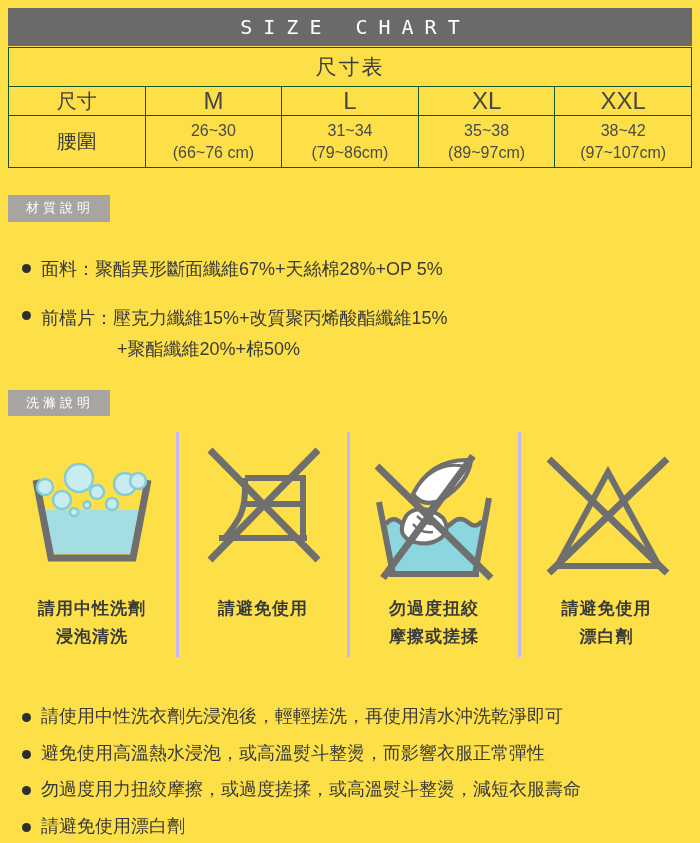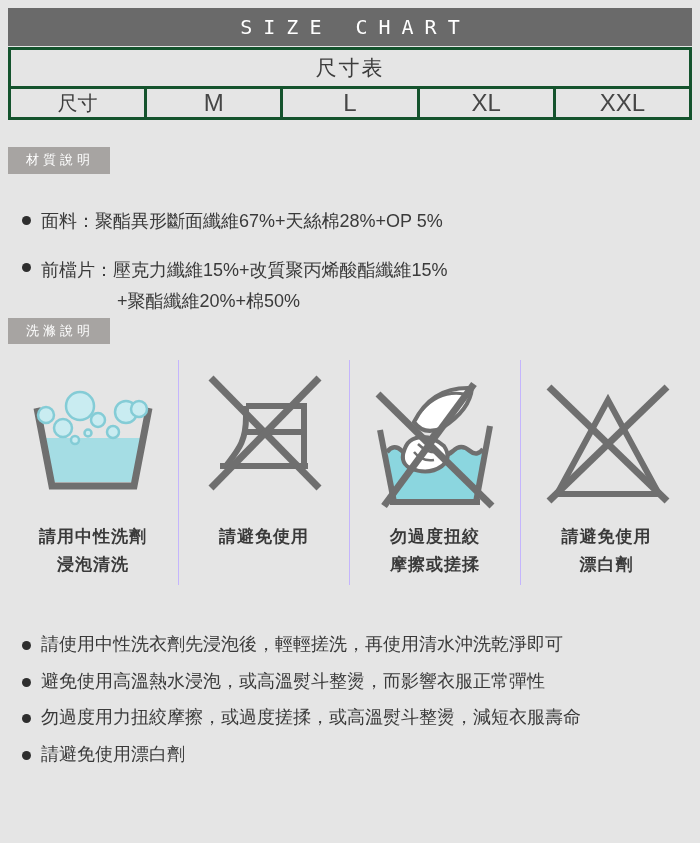--- a/index.html
+++ b/index.html
@@ -5,21 +5,21 @@
   * { margin:0; padding:0; box-sizing:border-box; }
   html,body { background:#ffffff; }
   body {
     font-family:"Liberation Sans","DejaVu Sans",sans-serif;
     color:#3a3a3a;
     -webkit-font-smoothing:antialiased;
   }
   .page {
     width:700px; height:843px;
     padding:8px 8px 0 8px;
-    background:#e5e5e5;
+    background:#fde047;
     overflow:hidden;
     position:relative;
   }
 
   
   .size-bar {
     height:38px;
     background:#6a6a6a;
     display:flex; align-items:center; justify-content:center;
   }
@@ -33,21 +33,21 @@
   }
 
   
   table.size-table {
     width:100%;
     border-collapse:collapse;
     table-layout:fixed;
     margin-top:1px;
   }
   table.size-table td {
-    border:3px solid #14532d;
+    border:1px solid #14532d;
     text-align:center;
     vertical-align:middle;
     color:#3d3d3d;
   }
   td.t-title { height:39px; font-size:21px; letter-spacing:2px; }
   tr.t-head td { height:23px; font-size:20px; }
   tr.t-head td.size-letter { font-size:24px; color:#464646; }
   tr.t-data td { height:52px; }
   td.row-label { font-size:20px; }
   .cell-range { font-size:16px; line-height:1.35; color:#4a4a4a; }
@@ -57,21 +57,21 @@
   .section-label {
     display:inline-block;
     background:#a7a4a2;
     color:#ffffff;
     font-size:13px;
     letter-spacing:4px;
     padding:6px 16px 7px 18px;
     line-height:1.05;
   }
   .section-label.material { margin-top:27px; }
-  .section-label.washing  { }
+  .section-label.washing  { margin-top:24px; }
 
   
   .bullet-item {
     display:flex;
     align-items:flex-start;
     padding-left:14px;
   }
   .dot {
     flex:0 0 auto;
     width:9px; height:9px;
@@ -86,21 +86,21 @@
   
   .wash-row {
     display:flex;
     margin-top:16px;
   }
   .wash-col {
     flex:1 1 25%;
     display:flex;
     flex-direction:column;
     align-items:center;
-    border-right:1px solid #c4b5fd;
+    border-right:3px solid #c4b5fd;
     padding-bottom:6px;
   }
   .wash-col:last-child { border-right:none; }
   .wash-icon { width:150px; height:150px; display:block; }
   .wash-label {
     margin-top:13px;
     text-align:center;
     font-weight:bold;
     font-size:17px;
     line-height:1.65;
@@ -132,20 +132,39 @@
     <tbody>
         <tr>
       <td class="t-title" colspan="5">尺寸表</td>
     </tr>
     <tr class="t-head">
       <td>尺寸</td>
       <td class="size-letter">M</td>
       <td class="size-letter">L</td>
       <td class="size-letter">XL</td>
       <td class="size-letter">XXL</td>
+    </tr>
+    <tr class="t-data">
+      <td class="row-label">腰圍</td>
+      <td>
+        <div class="cell-range">26~30</div>
+        <div class="cell-cm">(66~76 cm)</div>
+      </td>
+      <td>
+        <div class="cell-range">31~34</div>
+        <div class="cell-cm">(79~86cm)</div>
+      </td>
+      <td>
+        <div class="cell-range">35~38</div>
+        <div class="cell-cm">(89~97cm)</div>
+      </td>
+      <td>
+        <div class="cell-range">38~42</div>
+        <div class="cell-cm">(97~107cm)</div>
+      </td>
     </tr>
   </tbody>
     </table>
 
   <div>
     <div class="section-label material">
       <span>材質說明</span>
     </div>
   </div>
 

